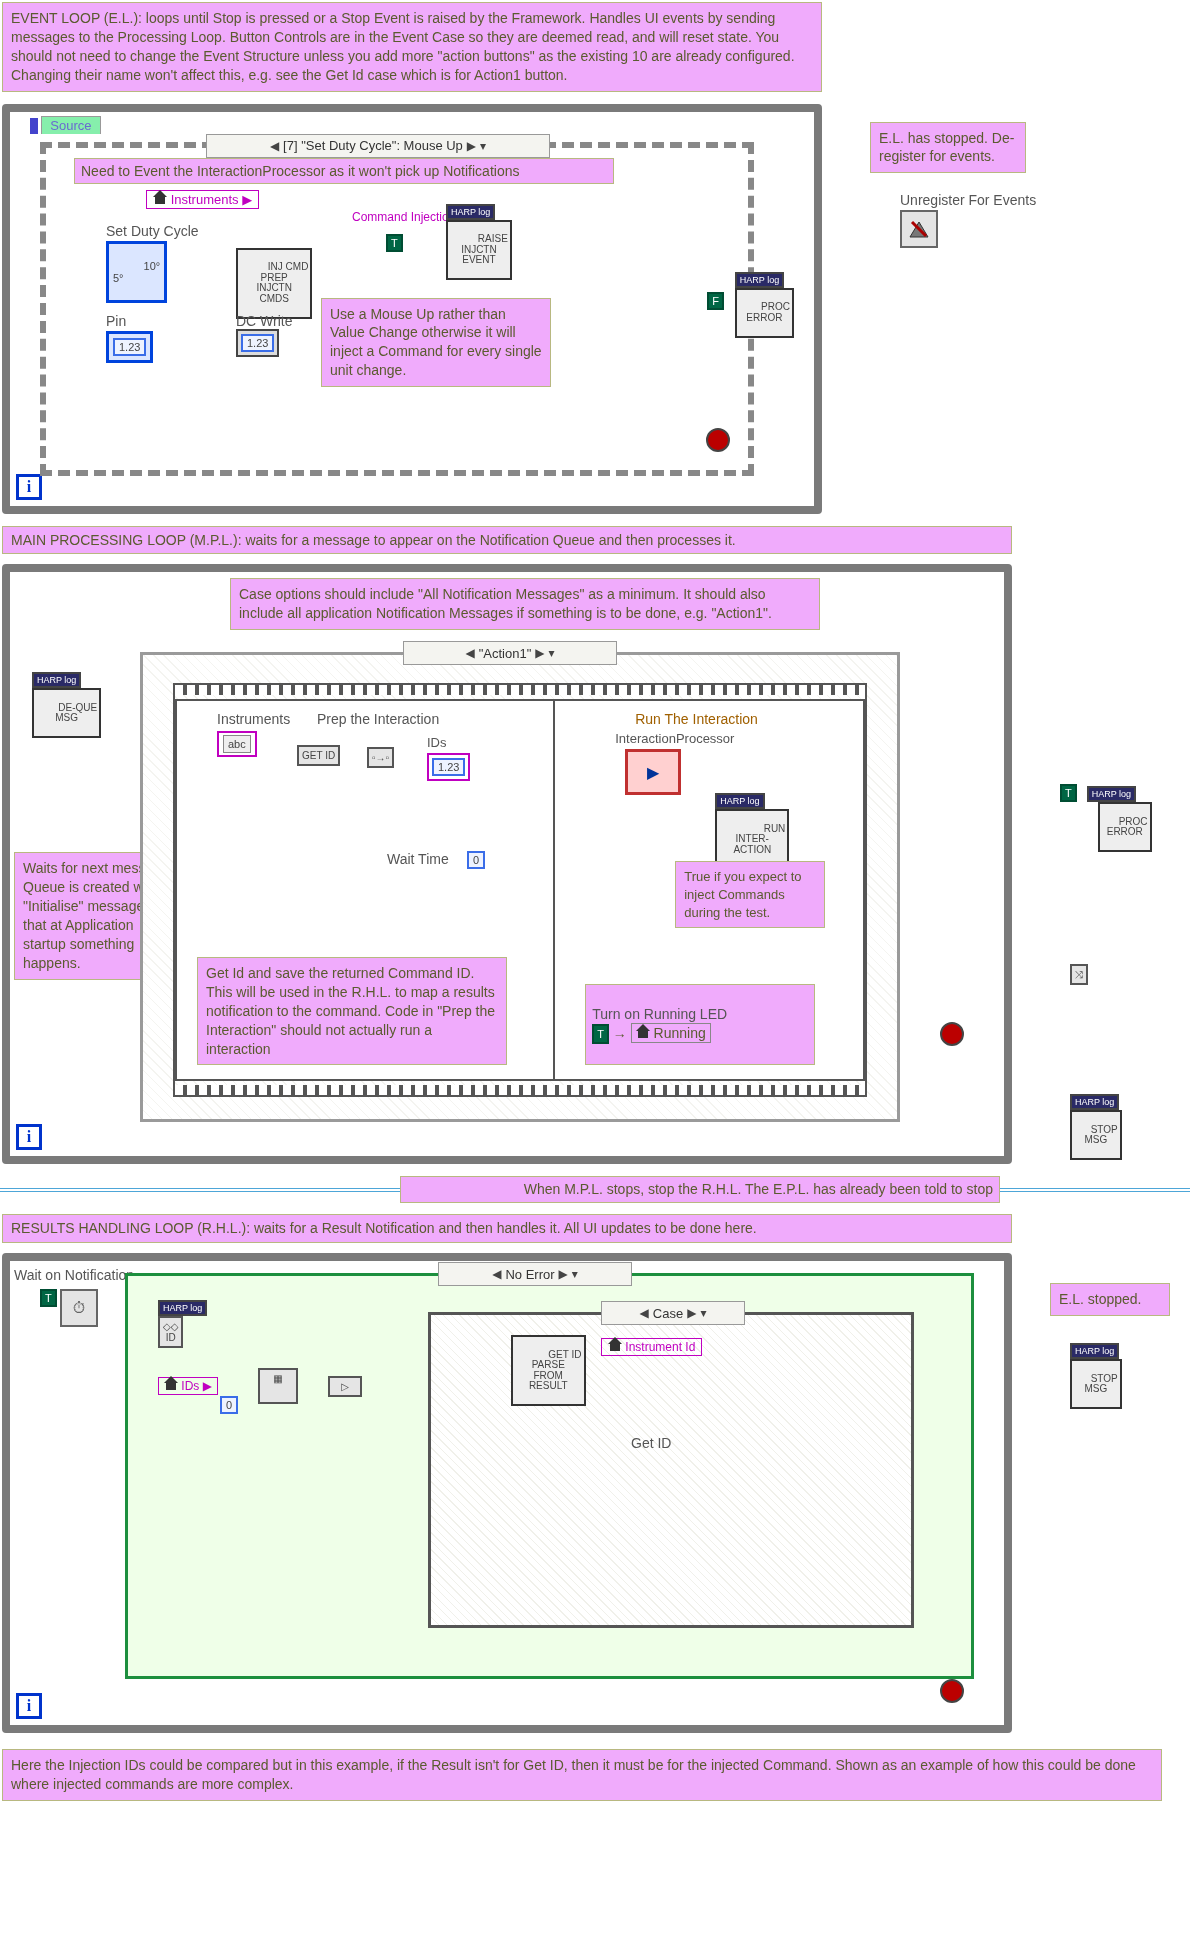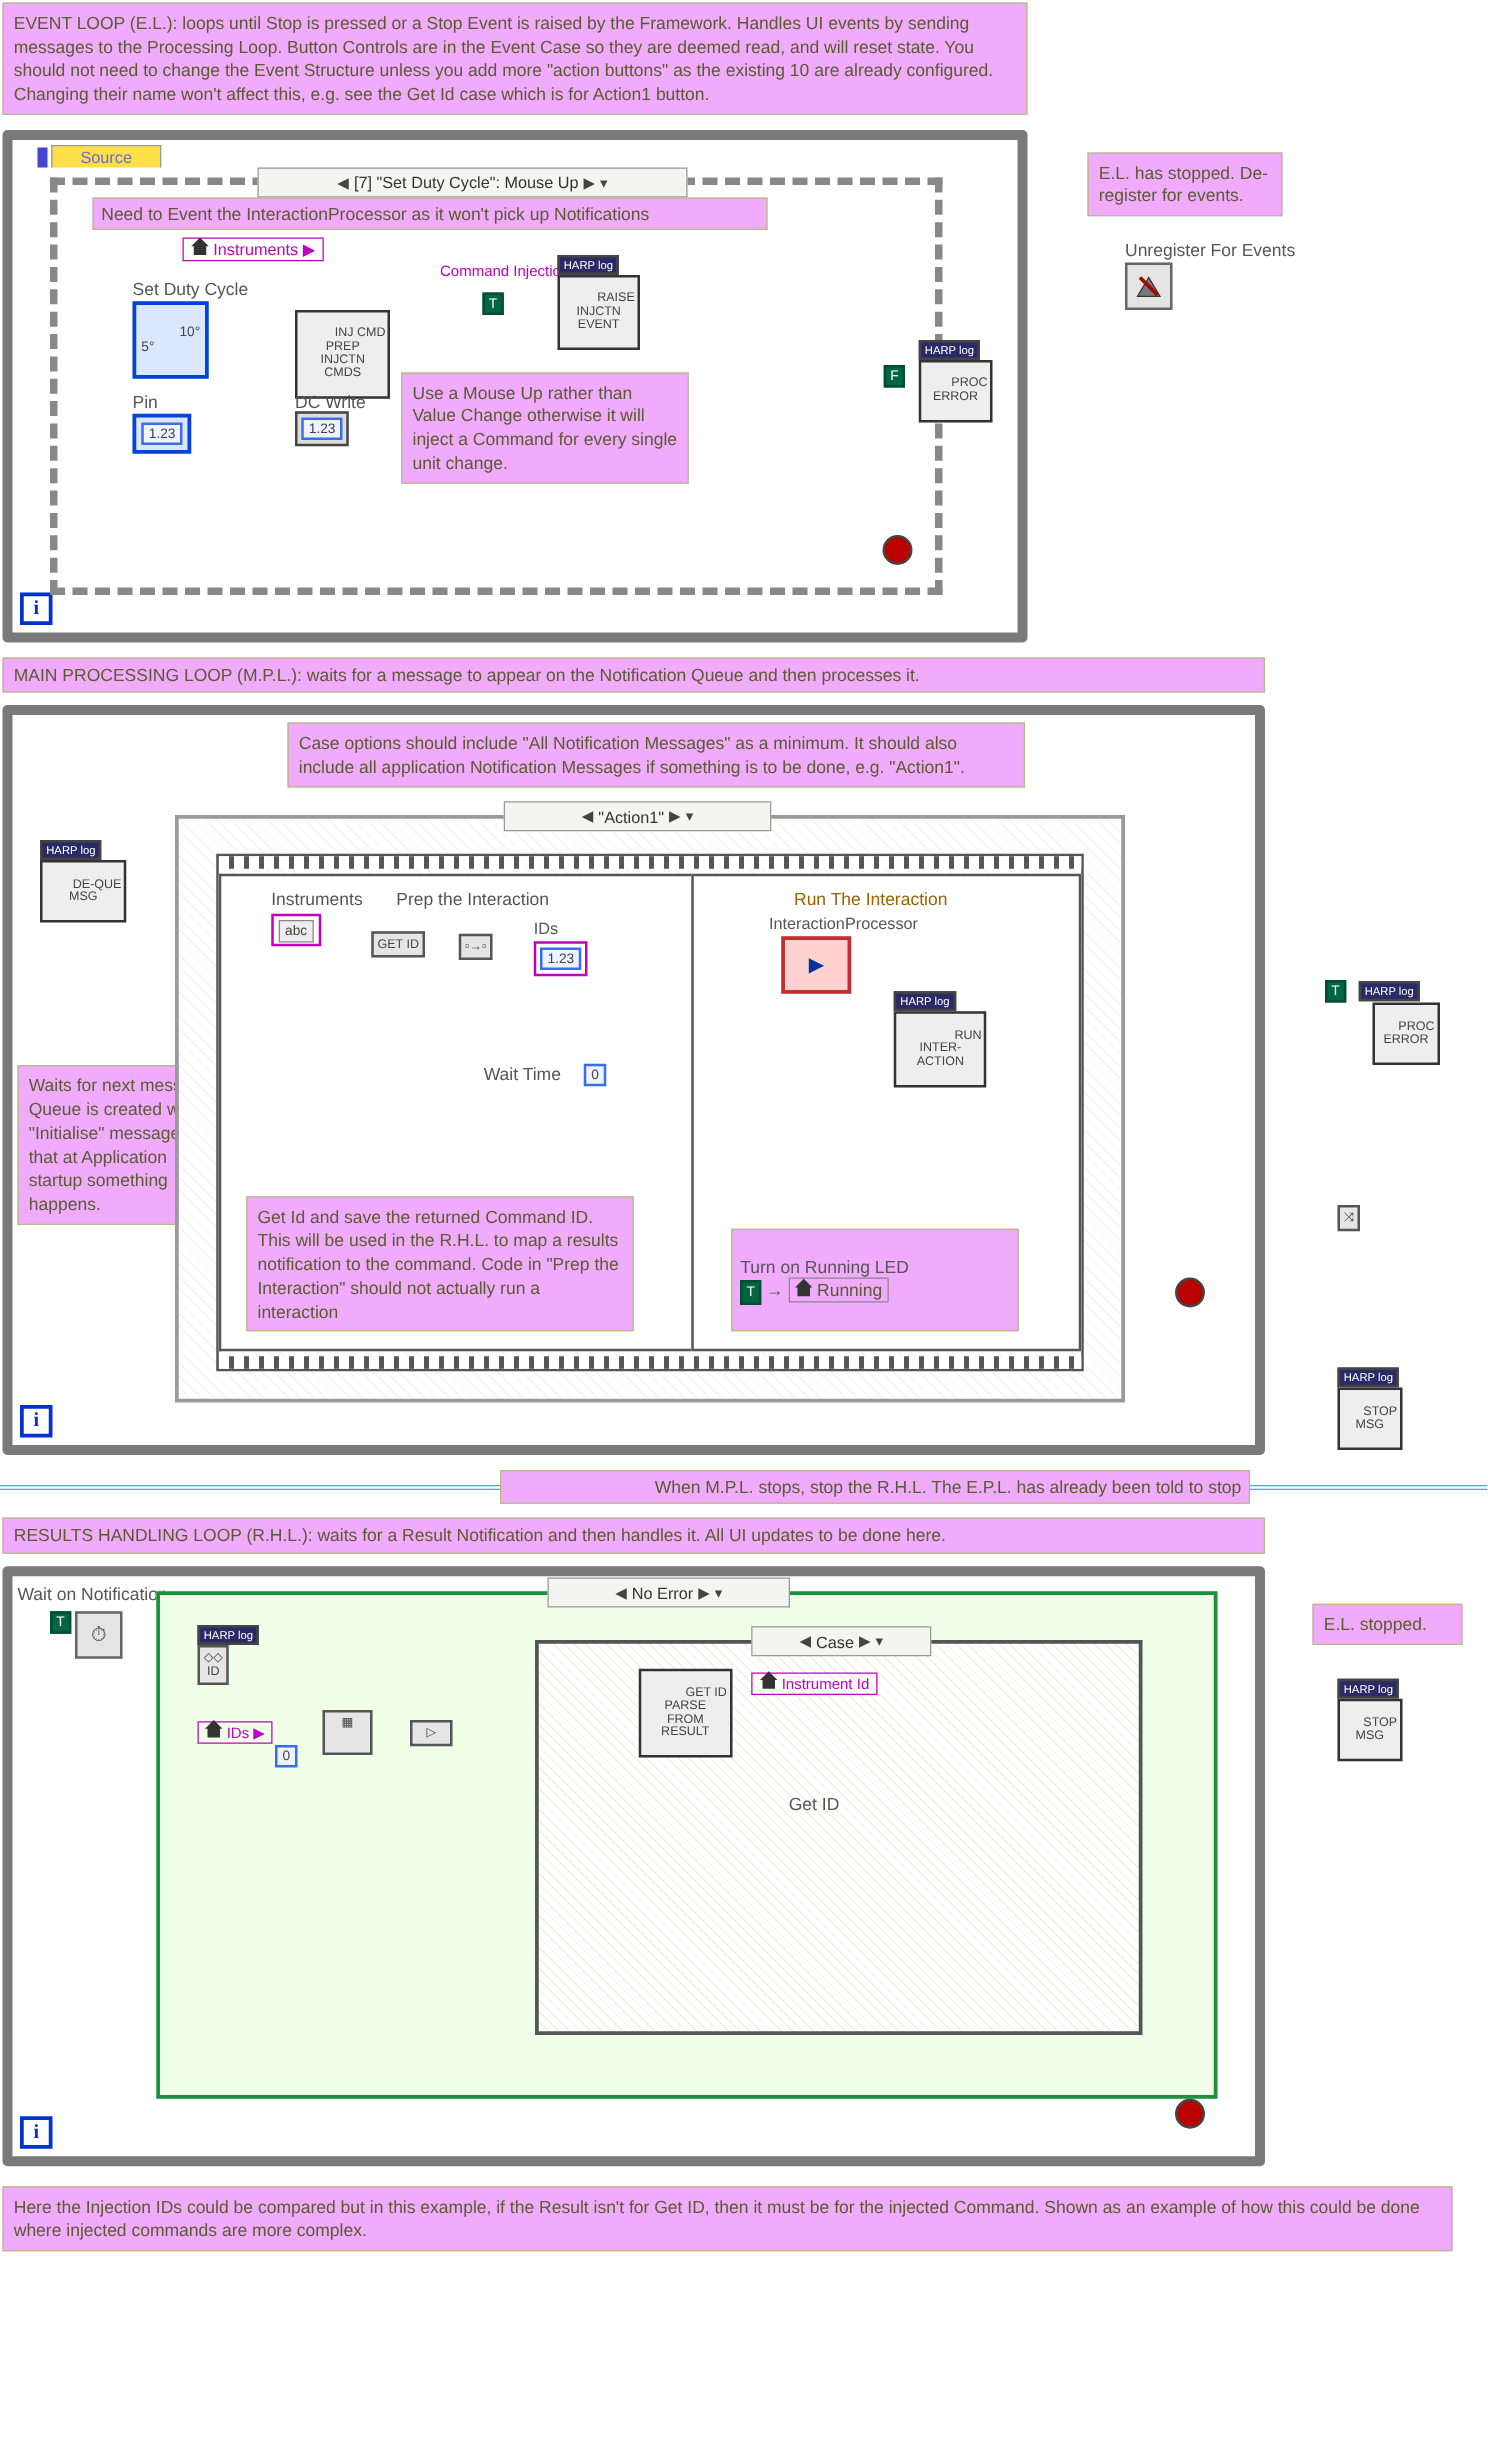--- a/index.html
+++ b/index.html
@@ -93,21 +93,21 @@
 Button Controls are in the Event Case so they are deemed read, and will reset state.  You should not need to change the Event Structure unless you add more "action buttons" as the existing 10 are already configured.  Changing their name won't affect this, e.g. see the Get Id case which is for Action1 button.</span>
 </div>
 
 <div style="position:relative;height:430px;">
 
   <div class="loop-frame" style="position:absolute;left:2px;top:8px;width:820px;height:410px;">
     <span class="tiny-i pos" style="left:6px;bottom:6px;">i</span>
 
     <div class="pos" style="left:20px;top:6px;">
       <span style="display:inline-block;width:8px;height:16px;background:#4444cc;vertical-align:middle;"></span>
-      <span style="border:1px solid #999;border-bottom:none;padding:1px 22px;font-size:13px;color:#6a6ad0;background:#fde047;">Source</span>
+      <span style="border:1px solid #999;border-bottom:none;padding:1px 8px;font-size:13px;color:#6a6ad0;background:#86efac;">Source</span>
     </div>
 
     <div class="fence pos" style="left:30px;top:30px;right:60px;bottom:30px;">
 
       <div class="case-hdr pos" style="left:160px;top:-14px;width:330px;">
         <span class="tri">◀</span>
         <span>[7] "Set Duty Cycle": Mouse Up</span>
         <span class="tri">▶</span>
         <span class="tri">▾</span>
       </div>
@@ -278,20 +278,23 @@
 
             <div class="pos" style="left:160px;top:92px;">
               <span class="harp">HARP log</span><br>
               <div class="smallbox" style="white-space:pre;">
                 <span>RUN
 INTER-
 ACTION</span>
               </div>
             </div>
 
+            <div class="note pos" style="left:120px;top:160px;width:150px;font-size:13px;">
+              <span>True if you expect to inject Commands during the test.</span>
+            </div>
 
             <div class="note pos" style="left:30px;bottom:14px;width:230px;padding:20px 6px;">
               <span class="ctrl-lbl">Turn on Running LED</span><br>
               <span class="bool-t">T</span>
               →
               <span style="border:1px solid #888;padding:1px 4px;">
                 <span class="house"></span>
                 <span>Running</span>
               </span>
             </div>

